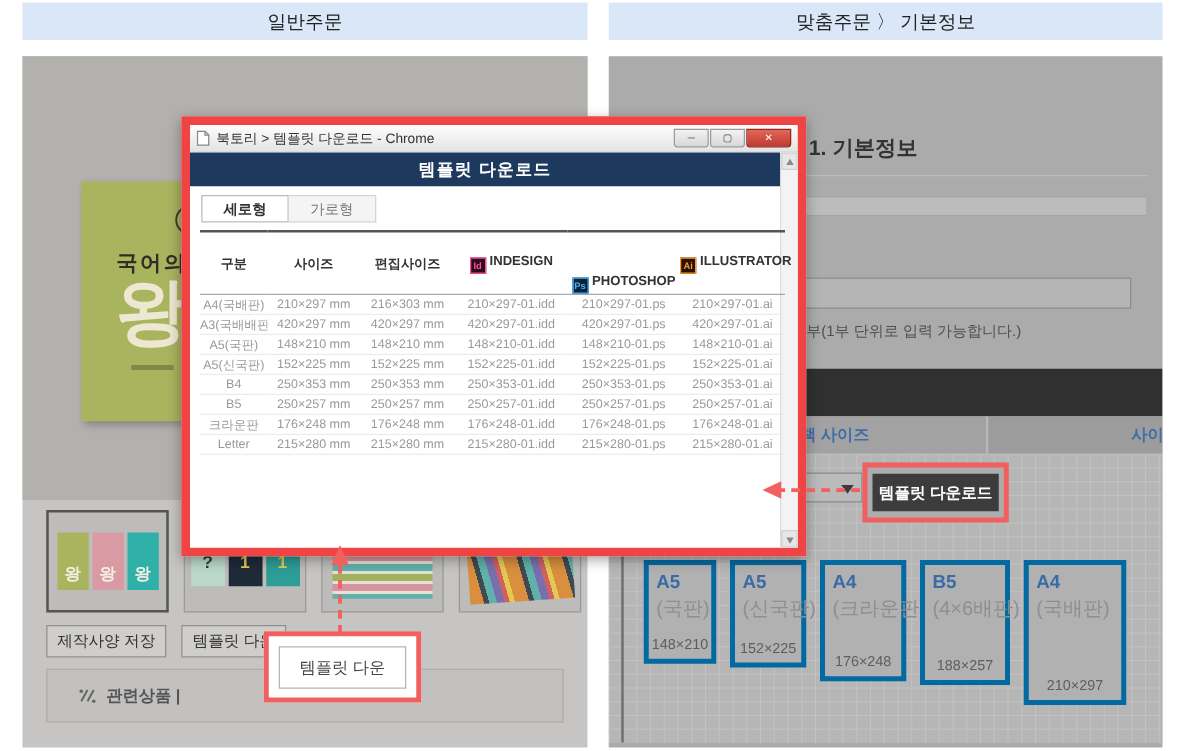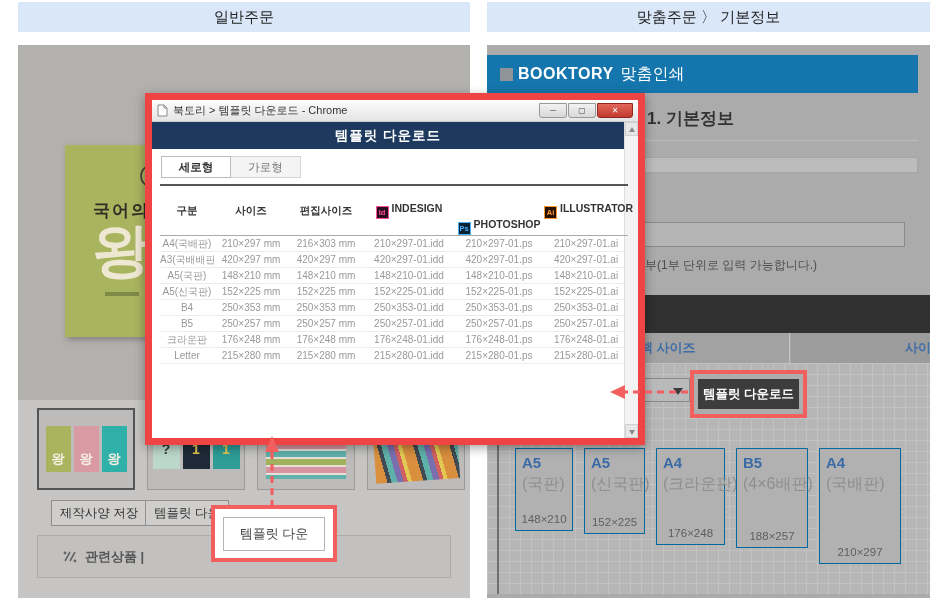--- a/index.html
+++ b/index.html
@@ -31,21 +31,21 @@
   .sq { width:27px; height:40px; display:flex; align-items:center; justify-content:center;
         font-weight:bold; font-size:14px; }
   #thumb3 .spines { position:absolute; inset:10px 8px; background:
      repeating-linear-gradient(180deg,#d793a0 0 6px,#e6e0d8 6px 8px,#5fb1a9 8px 14px,
      #e6e0d8 14px 16px,#a2b15c 16px 22px,#e6e0d8 22px 24px); }
   #thumb4 .pile { position:absolute; inset:8px 6px; transform:rotate(-4deg); background:
      repeating-linear-gradient(78deg,#d98f3e 0 11px,#3f4a52 11px 15px,#5fb1a9 15px 21px,
      #7a6fae 21px 27px,#d26060 27px 31px,#e3c952 31px 35px); }
   .lp-btn { position:absolute; top:455px; height:26px; background:#cfcecd; border:1px solid #8f8f8f;
             font-size:12.5px; color:#333; display:flex; align-items:center; justify-content:center; }
-  #btn-save { left:33px; width:96px; }
+  #btn-save { left:19px; width:96px; }
   #btn-tpl  { left:127px; width:84px; }
   #related-bar { position:absolute; left:19px; top:490px; width:414px; height:43px; background:#c2c1bf;
      border:1px solid #adaca9; display:flex; align-items:center; padding-left:24px;
      font-size:13px; font-weight:bold; color:#555; }
   #related-bar svg { margin-right:7px; }
 
   
   #callout-left { position:absolute; left:211px; top:505px; width:126px; height:57px;
      border:4px solid #f25f5f; background:#fff; z-index:15;
      display:flex; align-items:center; justify-content:center; }
@@ -82,21 +82,21 @@
   #rp-vline { position:absolute; left:10px; top:318px; bottom:4px; width:2px; background:#6f6f6f; }
   #rp-select { position:absolute; left:113px; top:333px; width:90px; height:24px;
      background:#bababa; border:1px solid #8a8a8a; }
   #rp-select .caret { position:absolute; right:6px; top:9px; width:0; height:0;
      border-left:5px solid transparent; border-right:5px solid transparent; border-top:7px solid #3c3c3c; }
   #callout-right { position:absolute; left:203px; top:325px; width:117px; height:48px;
      border:4px solid #f25f5f; background:#adadad; display:flex; align-items:center; justify-content:center; }
   #callout-right .dl-btn { width:101px; height:30px; background:#3c3c3c; color:#fff;
      font-size:12.5px; font-weight:bold; display:flex; align-items:center; justify-content:center; }
   #size-cards { position:absolute; left:28px; top:403px; display:flex; align-items:flex-start; gap:11px; }
-  .size-card { background:#b1b1b1; border:1px solid #0369a1; padding:5px 6px;
+  .size-card { background:#b1b1b1; border:4px solid #0369a1; padding:5px 6px;
      display:flex; flex-direction:column; }
   .size-card .nm { color:#3b6ba6; font-size:15px; font-weight:bold; }
   .size-card .sb { color:#8f8f8f; font-size:16px; margin-top:3px; white-space:nowrap; }
   .size-card .sz { margin-top:auto; align-self:center; color:#5e5e5e; font-size:11.5px; white-space:nowrap; }
 
   
   #popup { position:absolute; left:145px; top:93px; width:500px; height:352px;
      background:#fff; border:7px solid #ef4444; box-shadow:0 3px 10px rgba(0,0,0,.35); z-index:10; }
   #titlebar { height:22px; background:linear-gradient(#fdfdfd,#e4e4e4);
      display:flex; align-items:center; padding:0 5px; border-bottom:1px solid #cfcfcf; }
@@ -185,25 +185,20 @@
       </svg>
       <span>관련상품 |</span>
     </div>
   </div>
 
   <div id="callout-left">
     <div class="inner-btn">템플릿 다운</div>
   </div>
 
   <div id="rp-body">
-    <div id="booktory">
-      <div class="brand-sq"></div>
-      <span class="brand">BOOKTORY</span>
-      <span class="brand-suffix">맞춤인쇄</span>
-    </div>
     <div id="sec-title">1. 기본정보</div>
     <div id="rp-rule"></div>
     <div id="rp-row1"></div>
     <div id="rp-input"></div>
     <div id="unit-note">부(1부 단위로 입력 가능합니다.)</div>
     <div id="rp-black"></div>
     <div class="rp-tab" id="rp-tab-l">
       <span>내책 사이즈</span>
     </div>
     <div class="rp-tab" id="rp-tab-r">

